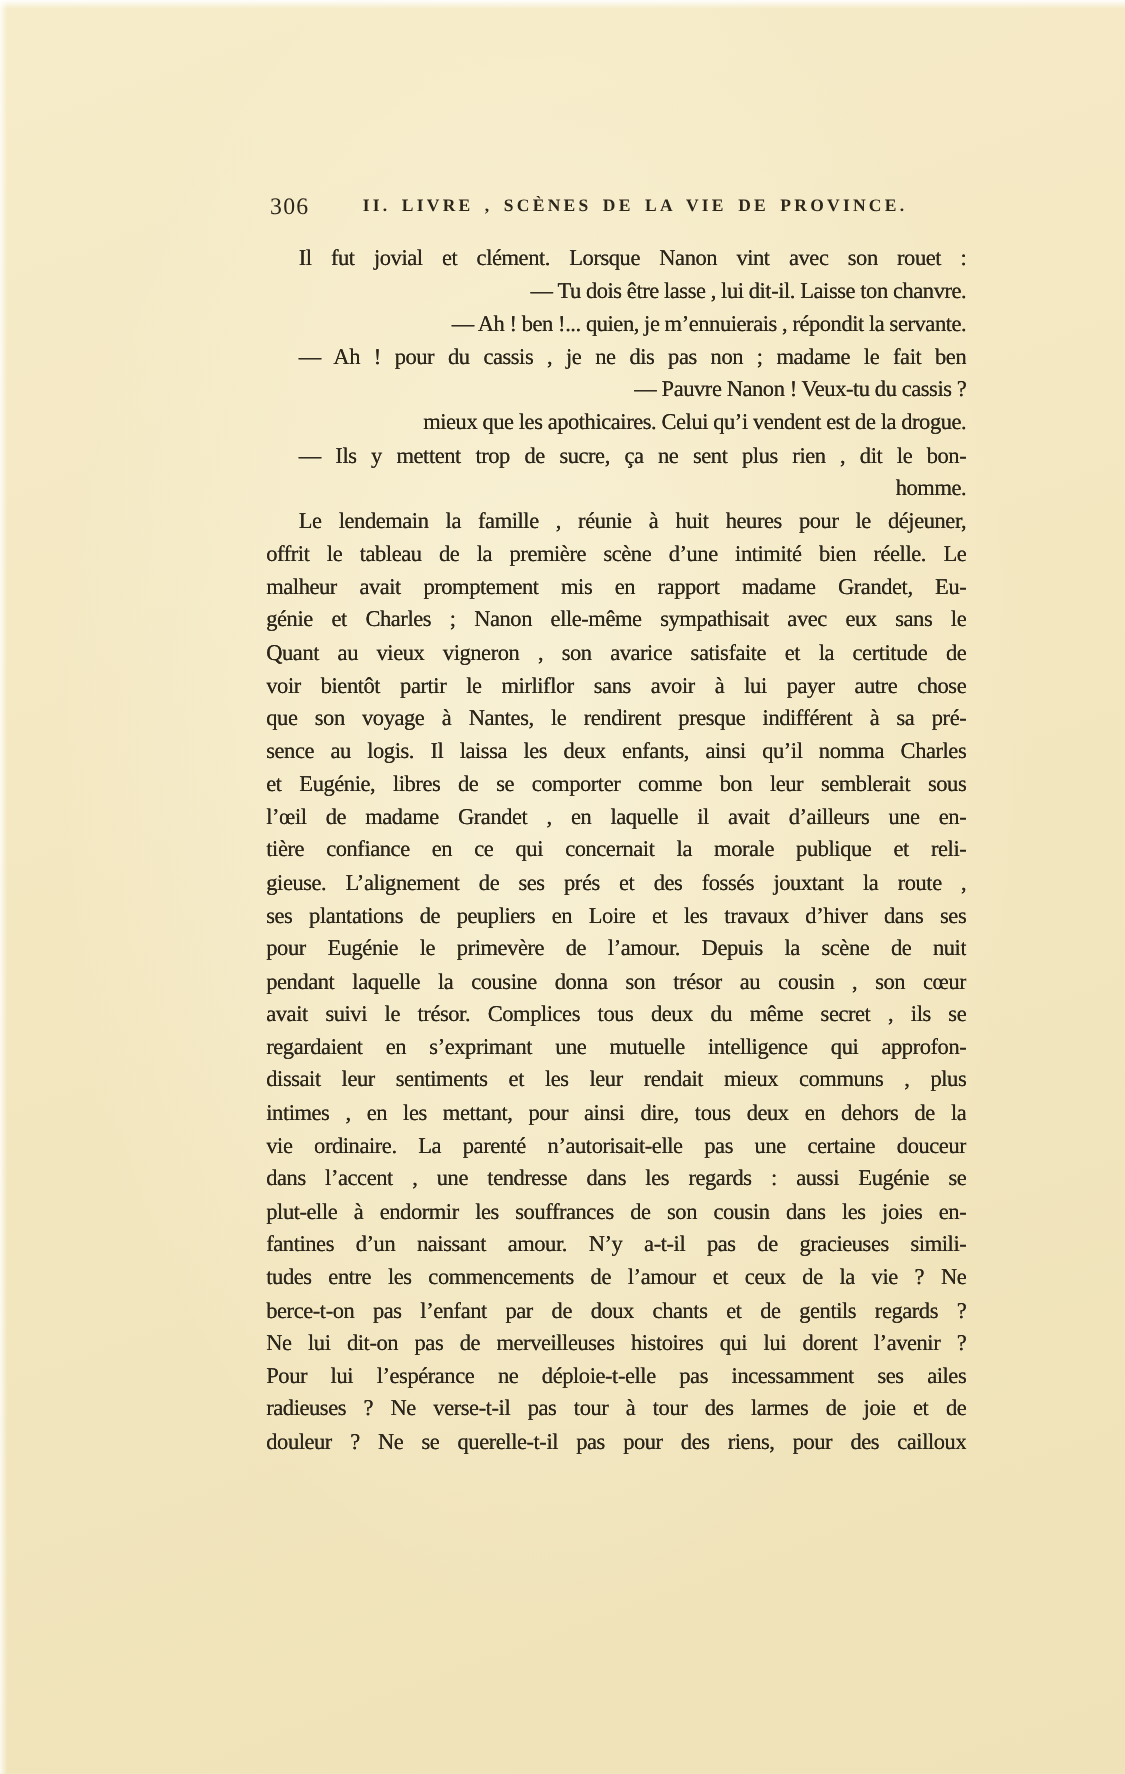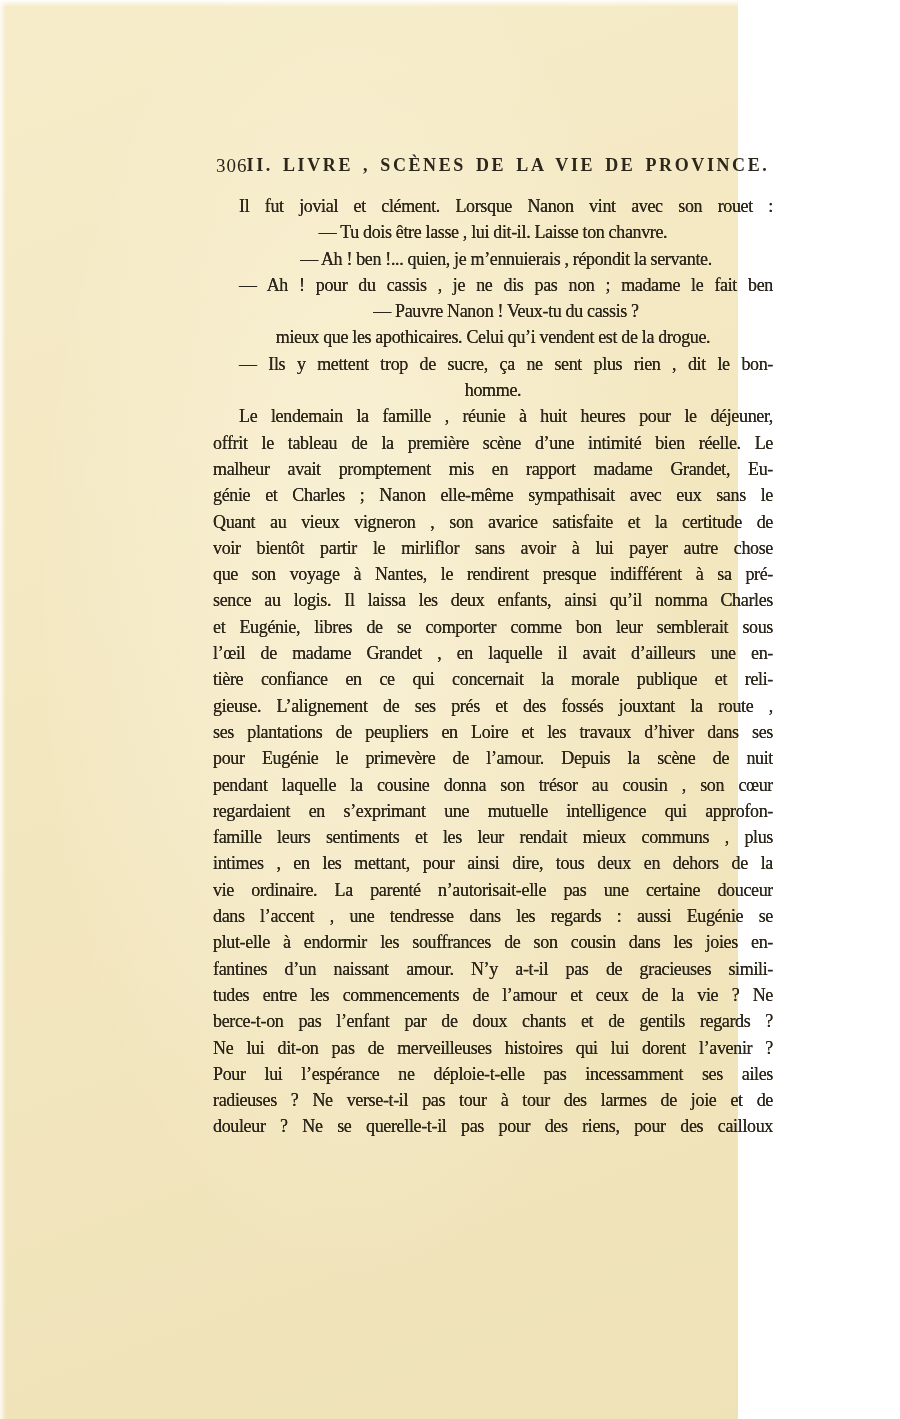--- a/index.html
+++ b/index.html
@@ -2,21 +2,21 @@
 <html lang="fr"><head>
 <meta charset="utf-8">
 <style>
   html,body{margin:0;padding:0;}
   body{
     width:900px;height:1419px;
     font-family:"Liberation Serif","DejaVu Serif",serif;
     overflow:hidden;
   }
   .sheet{
-    position:relative;width:738px;height:1419px;
+    position:relative;width:900px;height:1419px;
     background:
       radial-gradient(ellipse at 48% 42%, rgba(255,252,238,.45) 0%, rgba(255,252,238,0) 60%),
       linear-gradient(160deg,#f6ecc9 0%,#f3e7c0 45%,#efe2b8 100%);
     background-color:#f3e7c0;
   }
   
   .edge-top{position:absolute;left:0;top:0;width:100%;height:7px;
     background:linear-gradient(to bottom,rgba(255,255,255,.95),rgba(255,255,255,0));}
   .edge-left{position:absolute;left:0;top:0;width:6px;height:100%;
     background:linear-gradient(to right,rgba(255,255,255,.8),rgba(255,255,255,0));}
@@ -24,30 +24,30 @@
     position:absolute;left:213px;top:152px;width:560px;
     color:#2c261b;
   }
   .pagehead{position:relative;height:27px;margin-bottom:14px;}
   .pagenum{
     position:absolute;left:3px;top:0;
     font-size:19px;line-height:27px;letter-spacing:1px;
   }
   .runtitle{
     display:block;text-align:center;
-    font-size:18px;line-height:27px;font-weight:bold;
+    font-size:14px;line-height:27px;font-weight:bold;
     letter-spacing:2.6px;word-spacing:3px;
     padding-left:30px;
     white-space:nowrap;
   }
   .bodytext{width:560px;}
   .line{
     font-size:18px;line-height:26.3px;height:26.3px;overflow:hidden;
     letter-spacing:-0.35px;
-    text-align:center;
+    text-align:right;
     text-shadow:0 0 .35px currentColor;
   }
   .line.j{text-align:justify;text-align-last:justify;-moz-text-align-last:justify;}
   .line.ind{text-indent:26px;}
 </style>
 </head>
 <body>
 
 <div class="sheet">
   <div class="edge-top"></div>
@@ -75,22 +75,23 @@
         <div class="line j">voir bientôt partir le mirliflor sans avoir à lui payer autre chose</div>
         <div class="line j">que son voyage à Nantes, le rendirent presque indifférent à sa pré-</div>
         <div class="line j">sence au logis. Il laissa les deux enfants, ainsi qu’il nomma Charles</div>
         <div class="line j">et Eugénie, libres de se comporter comme bon leur semblerait sous</div>
         <div class="line j">l’œil de madame Grandet , en laquelle il avait d’ailleurs une en-</div>
         <div class="line j">tière confiance en ce qui concernait la morale publique et reli-</div>
         <div class="line j">gieuse. L’alignement de ses prés et des fossés jouxtant la route ,</div>
         <div class="line j">ses plantations de peupliers en Loire et les travaux d’hiver dans ses</div>
         <div class="line j">pour Eugénie le primevère de l’amour. Depuis la scène de nuit</div>
         <div class="line j">pendant laquelle la cousine donna son trésor au cousin , son cœur</div>
+        <div class="line j">avait suivi le trésor. Complices tous deux du même secret , ils se</div>
         <div class="line j">regardaient en s’exprimant une mutuelle intelligence qui approfon-</div>
-        <div class="line j">famille leurs sentiments et les leur rendait mieux communs , plus</div>
+        <div class="line j">dissait leur sentiments et les leur rendait mieux communs , plus</div>
         <div class="line j">intimes , en les mettant, pour ainsi dire, tous deux en dehors de la</div>
         <div class="line j">vie ordinaire. La parenté n’autorisait-elle pas une certaine douceur</div>
         <div class="line j">dans l’accent , une tendresse dans les regards : aussi Eugénie se</div>
         <div class="line j">plut-elle à endormir les souffrances de son cousin dans les joies en-</div>
         <div class="line j">fantines d’un naissant amour. N’y a-t-il pas de gracieuses simili-</div>
         <div class="line j">tudes entre les commencements de l’amour et ceux de la vie ? Ne</div>
         <div class="line j">berce-t-on pas l’enfant par de doux chants et de gentils regards ?</div>
         <div class="line j">Ne lui dit-on pas de merveilleuses histoires qui lui dorent l’avenir ?</div>
         <div class="line j">Pour lui l’espérance ne déploie-t-elle pas incessamment ses ailes</div>
         <div class="line j">radieuses ? Ne verse-t-il pas tour à tour des larmes de joie et de</div>

